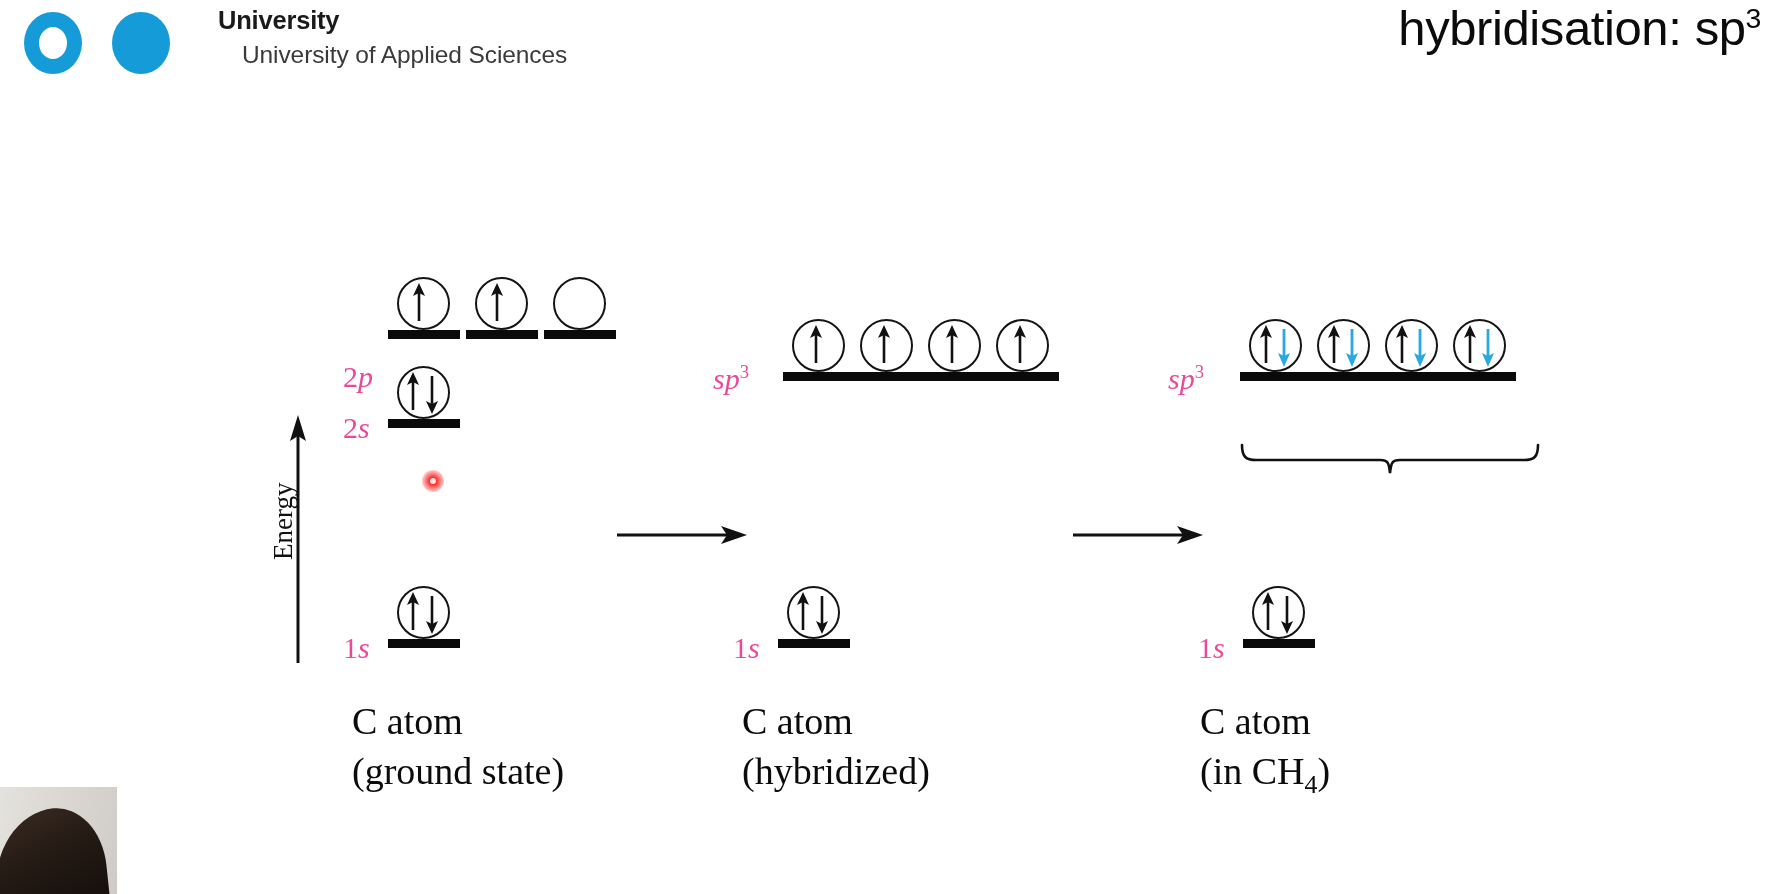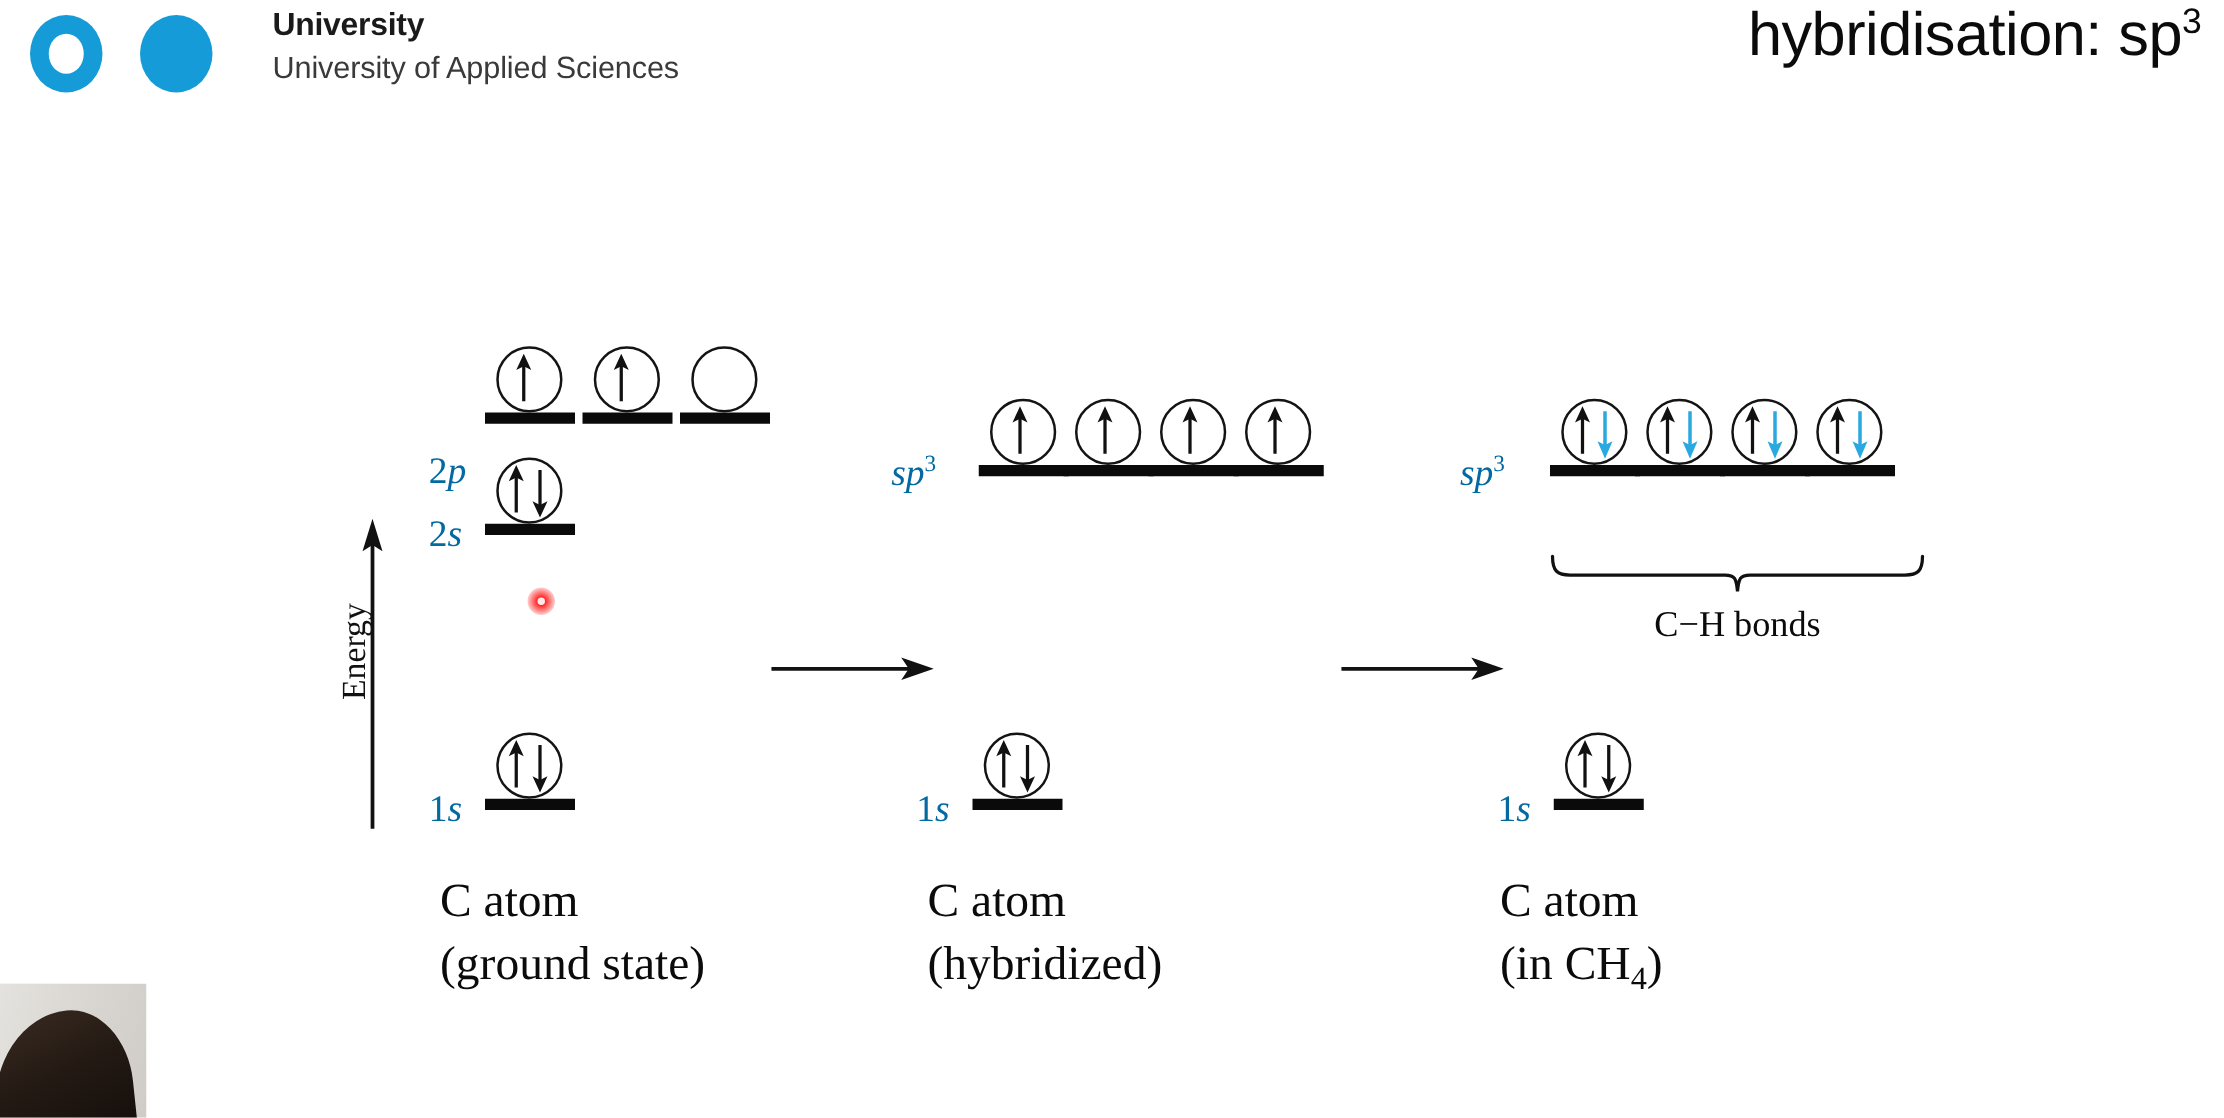--- a/index.html
+++ b/index.html
@@ -53,20 +53,21 @@
     font-weight: bold;
     font-size: 25.5px;
     color: #1a1a1a;
     letter-spacing: -0.2px;
   }
   #logo-text .l3 {
     font-weight: normal;
     font-size: 24.5px;
     color: #3a3a3a;
     letter-spacing: -0.1px;
+    margin-left: 24px;
   }
 
   #slide-title {
     position: absolute;
     right: 18px;
     top: 0px;
     font-size: 49px;
     color: #0b0b0b;
     letter-spacing: -0.4px;
     white-space: nowrap;
@@ -125,21 +126,21 @@
     left: 9px;
     width: 53px;
     height: 53px;
     border-radius: 50%;
     border: 2.4px solid #141414;
     box-sizing: border-box;
   }
   .shell-label {
     position: absolute;
     font-size: 30px;
-    color: #0369a1;
+    color: #ec4899;
     white-space: nowrap;
   }
   .shell-label i { font-style: italic; }
   .shell-label sup { font-size: 0.62em; vertical-align: super; line-height: 0; font-style: normal;}
 
   .caption {
     position: absolute;
     font-size: 38px;
     line-height: 1.32;
     color: #0b0b0b;
@@ -403,21 +404,20 @@
           <polygon points="33,46 27,32 33,35 39,32" fill="#2AA9E0"></polygon>
         </svg>
       </div>
       <div class="orb-bar" style="top:0px;"></div>
     </div>
   </div>
 
   <svg id="brace-wrap" viewBox="0 0 300 38" preserveAspectRatio="none">
     <path d="M2,2 C2,14 6,17 16,17 L140,17 C148,17 149,20 150,30 C151,20 152,17 160,17 L284,17 C294,17 298,14 298,2" fill="none" stroke="#111" stroke-width="2.6" stroke-linecap="round"></path>
   </svg>
-  <div id="ch-bond-label" style="font-family: &quot;Liberation Serif&quot;, &quot;DejaVu Serif&quot;, serif;">C−H bonds</div>
 
   <div class="level-group" id="p3-1s" style="left:1243px; top:639px;">
     <div class="shell-label" style="left: -45px; top: -8px; font-family: &quot;Liberation Serif&quot;, &quot;DejaVu Serif&quot;, serif;">1<i>s</i></div>
     <div class="orb-slot" style="left:0px;">
       <div class="orb-circle" style="top:-53px;">
         <svg width="49" height="49" viewBox="0 0 49 49">
           <line x1="14" y1="42" x2="14" y2="10" stroke="#111" stroke-width="2.6"></line>
           <polygon points="14,4 8,17 14,14 20,17" fill="#111"></polygon>
           <line x1="33" y1="8" x2="33" y2="40" stroke="#111" stroke-width="2.6"></line>
           <polygon points="33,46 27,33 33,36 39,33" fill="#111"></polygon>

